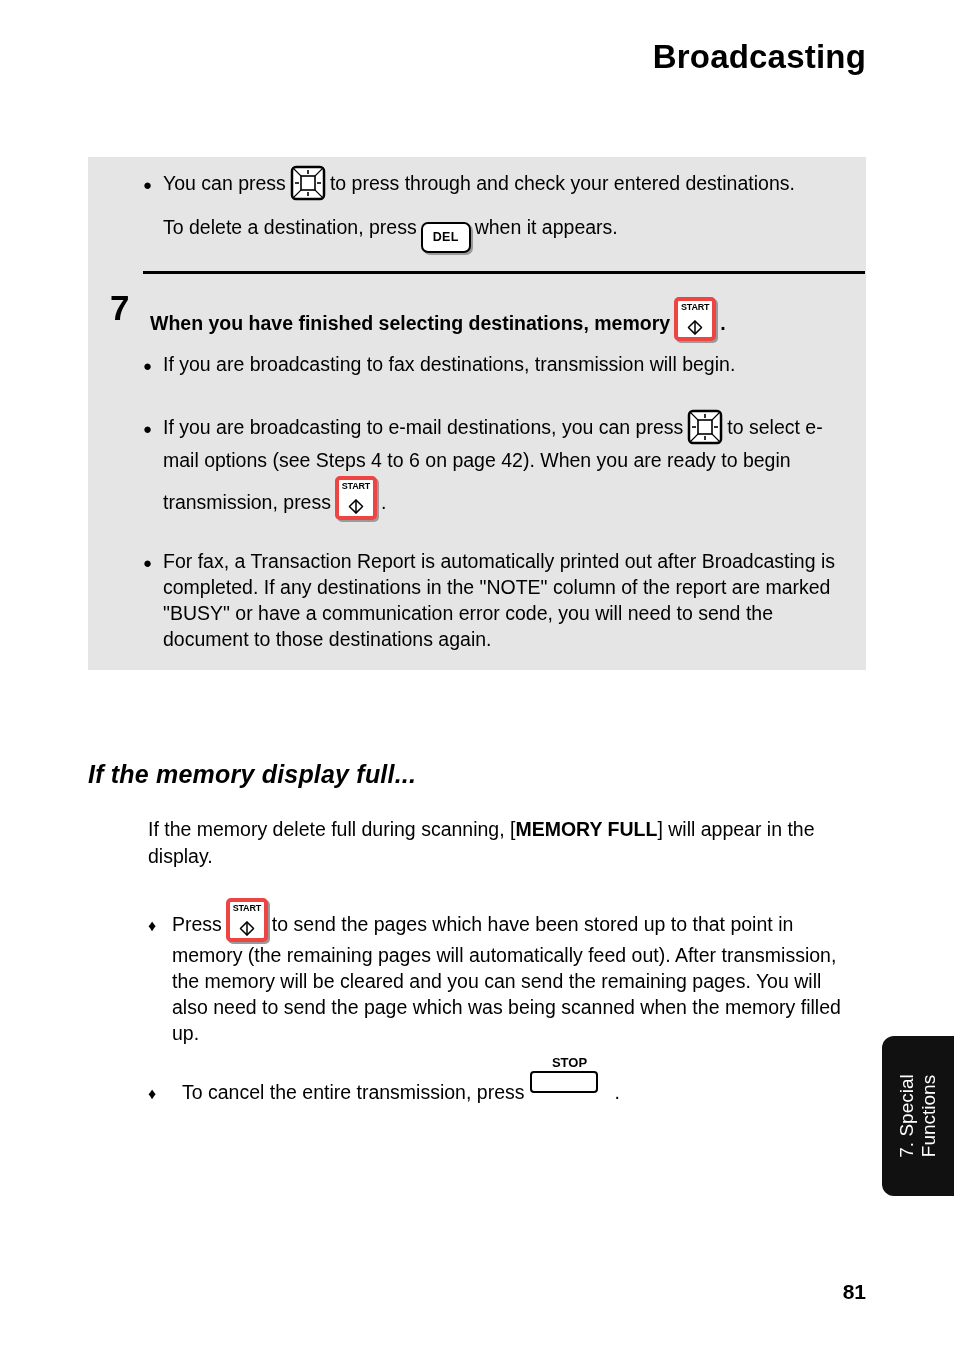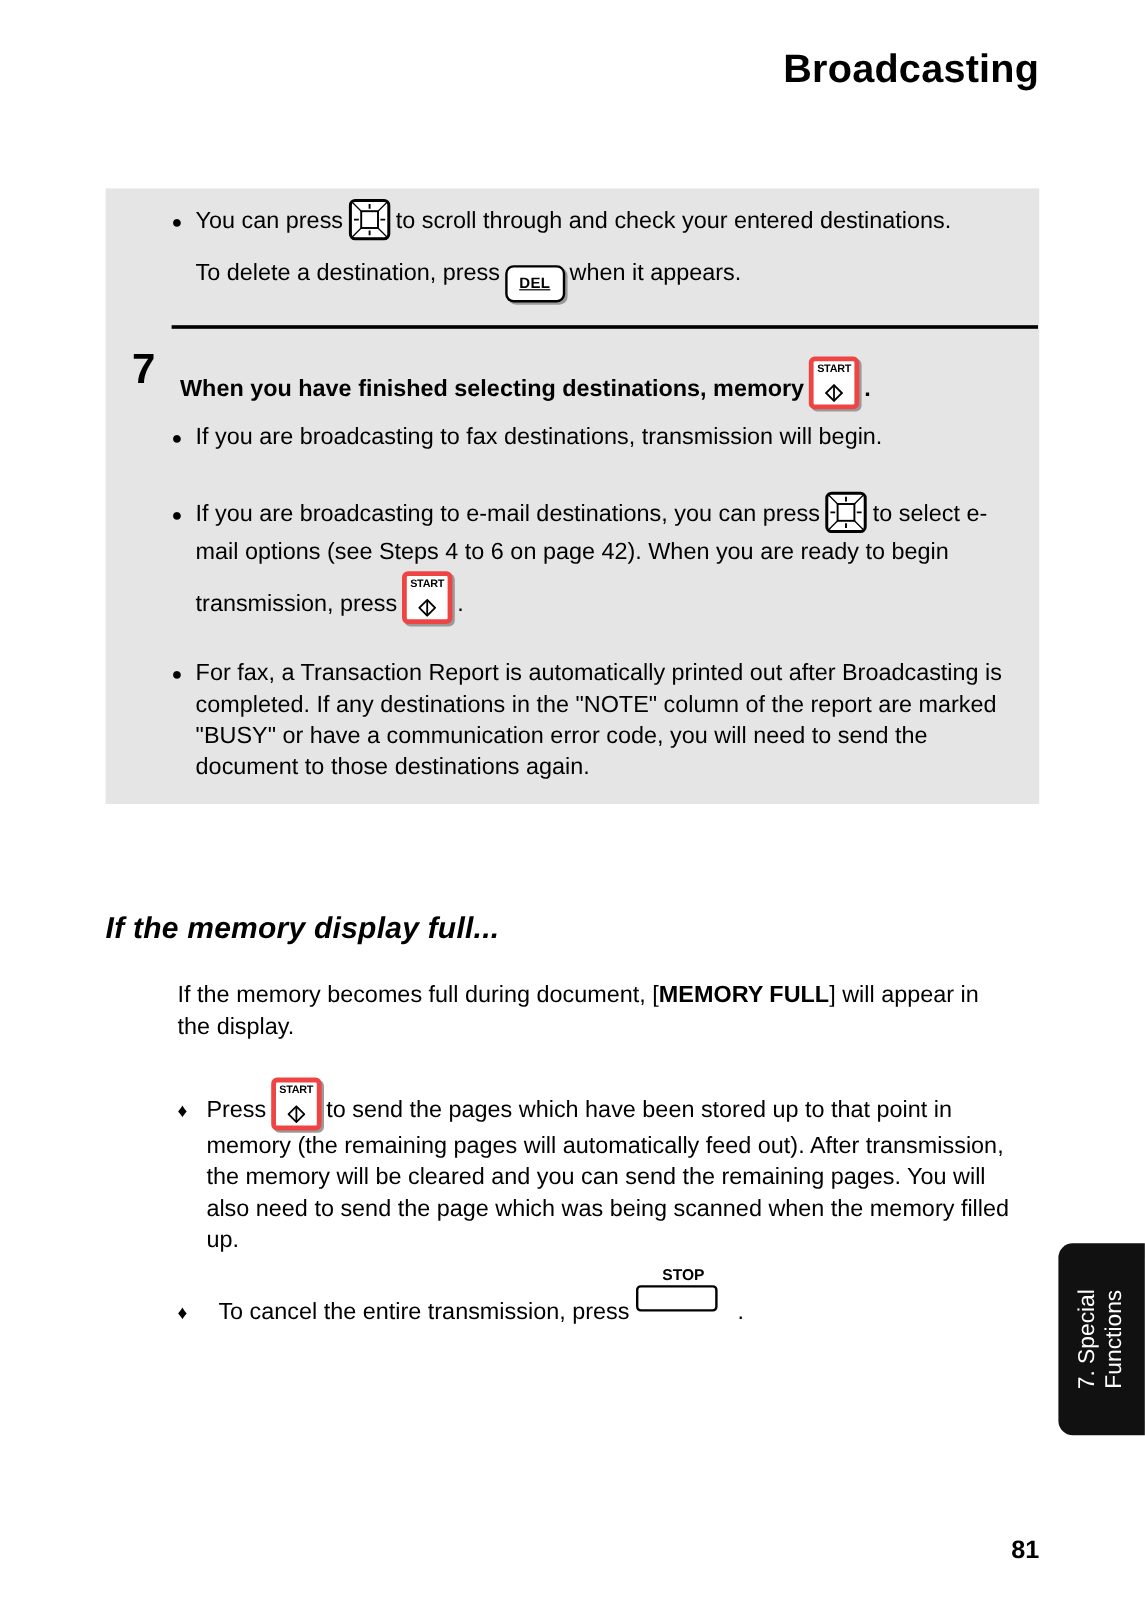--- a/index.html
+++ b/index.html
@@ -112,21 +112,20 @@
   }
   .sub-bullets .bullet-row { margin-bottom: 0; }
   .gap-1 { height: 28px; }
   .gap-2 { height: 27px; }
 
   
   .key {
     display: inline-block;
     vertical-align: middle;
     position: relative;
-    text-decoration: underline;
   }
 
   
   .key-start {
     width: 34px;
     height: 36px;
     border: 4px solid #ef4444;
     border-radius: 5px;
     background: #ffffff;
     box-shadow: 2px 2px 0 #9a9a9a;
@@ -299,21 +298,21 @@
               <rect x="2" y="2" width="32" height="32" rx="4" fill="#ffffff" stroke="#000000" stroke-width="2.5"></rect>
               <rect x="11" y="11" width="14" height="14" fill="#ffffff" stroke="#000000" stroke-width="1.6"></rect>
               <line x1="3.5" y1="3.5" x2="11" y2="11" stroke="#000000" stroke-width="1.1"></line>
               <line x1="32.5" y1="3.5" x2="25" y2="11" stroke="#000000" stroke-width="1.1"></line>
               <line x1="3.5" y1="32.5" x2="11" y2="25" stroke="#000000" stroke-width="1.1"></line>
               <line x1="32.5" y1="32.5" x2="25" y2="25" stroke="#000000" stroke-width="1.1"></line>
               <line x1="18" y1="5" x2="18" y2="9" stroke="#000000" stroke-width="1.6"></line>
               <line x1="18" y1="27" x2="18" y2="31" stroke="#000000" stroke-width="1.6"></line>
               <line x1="5" y1="18" x2="9" y2="18" stroke="#000000" stroke-width="1.6"></line>
               <line x1="27" y1="18" x2="31" y2="18" stroke="#000000" stroke-width="1.6"></line>
-            </svg></span><span>to scroll through and check your entered destinations.</span></span>
+            </svg></span><span>to press through and check your entered destinations.</span></span>
     </div>
     <div class="indent-line"><span>To delete a destination, press</span><span class="key key-del">DEL</span><span>when it appears.</span></div>
   </div>
 
   <div class="divider"></div>
 
   <div class="step-wrap">
     <div class="step-num">7</div>
     <div class="step-text"><span>When you have finished selecting destinations, memory</span><span class="key key-start"><span class="kl">START</span><svg class="kdia" viewBox="0 0 16 16">
             <polygon points="8,1 15,8 8,15 1,8" fill="#ffffff" stroke="#000000" stroke-width="1.6"></polygon>
@@ -354,21 +353,21 @@
     <div class="bullet-row">
       <span class="bullet-dot">●</span>
       <span class="bullet-text" style="line-height:26px;">For fax, a Transaction Report is automatically printed out after Broadcasting is completed. If any destinations in the "NOTE" column of the report are marked "BUSY" or have a communication error code, you will need to send the document to those destinations again.</span>
     </div>
 
   </div>
 </div>
 
 <div class="section-heading">If the memory display full...</div>
 
-<div class="body-para"><span>If the memory becomes full during document, [</span><b>MEMORY FULL</b><span>] will appear in the display.</span></div>
+<div class="body-para"><span>If the memory delete full during scanning, [</span><b>MEMORY FULL</b><span>] will appear in the display.</span></div>
 
 <div class="memfull-bullets">
   <div class="bullet-row">
     <span class="bullet-diamond">♦</span>
     <span class="bullet-text"><span>Press</span><span class="key key-start"><span class="kl">START</span><svg class="kdia" viewBox="0 0 16 16">
             <polygon points="8,1 15,8 8,15 1,8" fill="#ffffff" stroke="#000000" stroke-width="1.6"></polygon>
             <line x1="8" y1="2" x2="8" y2="14" stroke="#000000" stroke-width="1.6"></line>
           </svg></span><span>to send the pages which have been stored up to that point in memory (the remaining pages will automatically feed out). After transmission, the memory will be cleared and you can send the remaining pages. You will also need to send the page which was being scanned when the memory filled up.</span></span>
   </div>
 </div>

